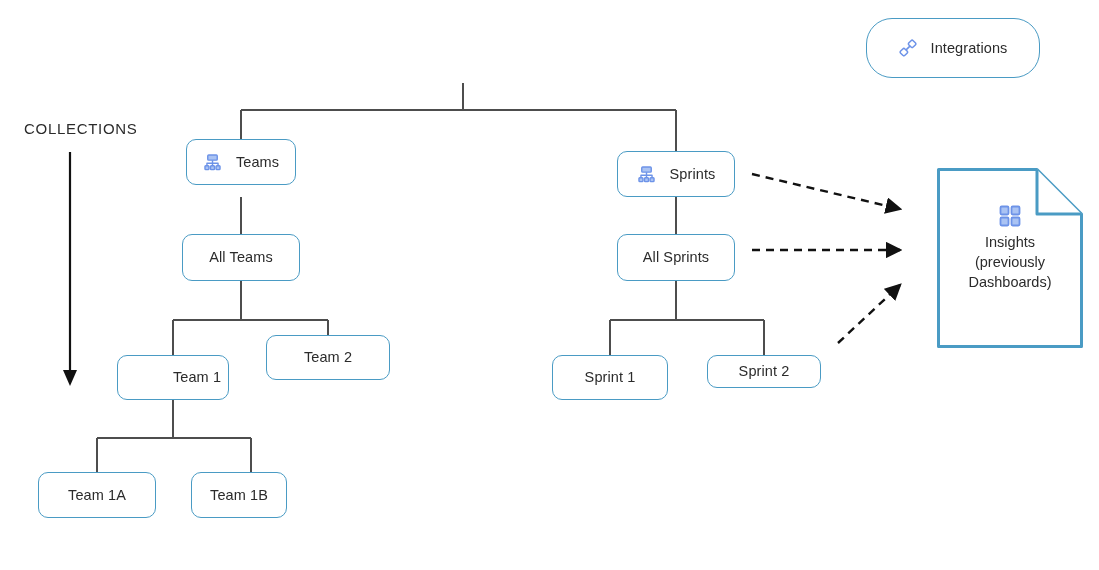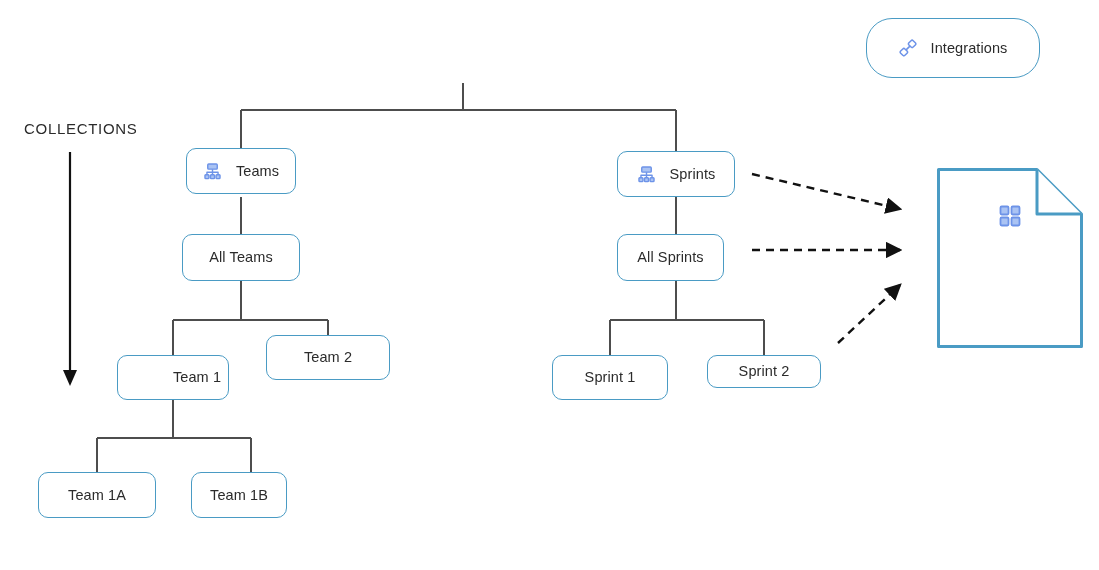--- a/index.html
+++ b/index.html
@@ -151,21 +151,21 @@
     <span class="icon">
       <svg width="18" height="18" viewBox="0 0 24 24" fill="none" stroke="#6d93e8" stroke-width="2" stroke-linecap="round" stroke-linejoin="round">
         <rect x="2.5" y="13.5" width="8" height="8" rx="2" transform="rotate(-45 6.5 17.5)"></rect>
         <rect x="13.5" y="2.5" width="8" height="8" rx="2" transform="rotate(-45 17.5 6.5)"></rect>
         <path d="M9.8 14.2 L14.2 9.8"></path>
       </svg>
     </span>
     <span class="lbl">Integrations</span>
   </div>
 
-  <div class="node with-icon" style="left:186px; top:148px; width:110px; height:46px;">
+  <div class="node with-icon" style="left:186px; top:139px; width:110px; height:46px;">
     <span class="icon">
       <svg width="19" height="19" viewBox="0 0 24 24" fill="none" stroke="#6d93e8" stroke-width="1.8" stroke-linejoin="round">
         <rect x="6" y="2.5" width="12" height="6.5" rx="1.2" fill="#aac3f3" stroke="#6d93e8"></rect>
         <rect x="2.5" y="16" width="5" height="5" rx="1" fill="#aac3f3" stroke="#6d93e8"></rect>
         <rect x="9.5" y="16" width="5" height="5" rx="1" fill="#aac3f3" stroke="#6d93e8"></rect>
         <rect x="16.5" y="16" width="5" height="5" rx="1" fill="#aac3f3" stroke="#6d93e8"></rect>
         <path d="M12 9 L12 13 M5 16 L5 13 L19 13 L19 16 M12 13 L12 16" stroke="#6d93e8"></path>
       </svg>
     </span>
     <span class="lbl">Teams</span>
@@ -181,21 +181,21 @@
         <path d="M12 9 L12 13 M5 16 L5 13 L19 13 L19 16 M12 13 L12 16" stroke="#6d93e8"></path>
       </svg>
     </span>
     <span class="lbl">Sprints</span>
   </div>
 
   <div class="node" style="left:182px; top:234px; width:118px; height:47px;">
     <span class="lbl">All Teams</span>
   </div>
 
-  <div class="node" style="left:617px; top:234px; width:107px; height:47px;text-align:center;">
+  <div class="node" style="left:617px; top:234px; width:118px; height:47px;text-align:center;">
     <span class="lbl">All Sprints</span>
   </div>
 
   <div class="node" style="left:117px; top:355px; width:112px; height:45px;padding-left:48px;">
     <span class="lbl">Team 1</span>
   </div>
 
   <div class="node" style="left:266px; top:335px; width:124px; height:45px;">
     <span class="lbl">Team 2</span>
   </div>
@@ -224,15 +224,18 @@
 
     <span class="doc-icon" style="top:36px; left:0; right:0; display:flex; justify-content:center;">
       <svg width="24" height="24" viewBox="0 0 24 24" fill="none" stroke="#6d93e8" stroke-width="1.8">
         <rect x="2.5" y="2.5" width="8" height="8" rx="1.2" fill="#aac3f3"></rect>
         <rect x="13.5" y="2.5" width="8" height="8" rx="1.2" fill="#aac3f3"></rect>
         <rect x="2.5" y="13.5" width="8" height="8" rx="1.2" fill="#aac3f3"></rect>
         <rect x="13.5" y="13.5" width="8" height="8" rx="1.2" fill="#aac3f3"></rect>
       </svg>
     </span>
 
+    <span class="doc-text" style="top:64px;">Insights
+(previously
+Dashboards)</span>
   </div>
 
 </div>
 
 </body></html>

